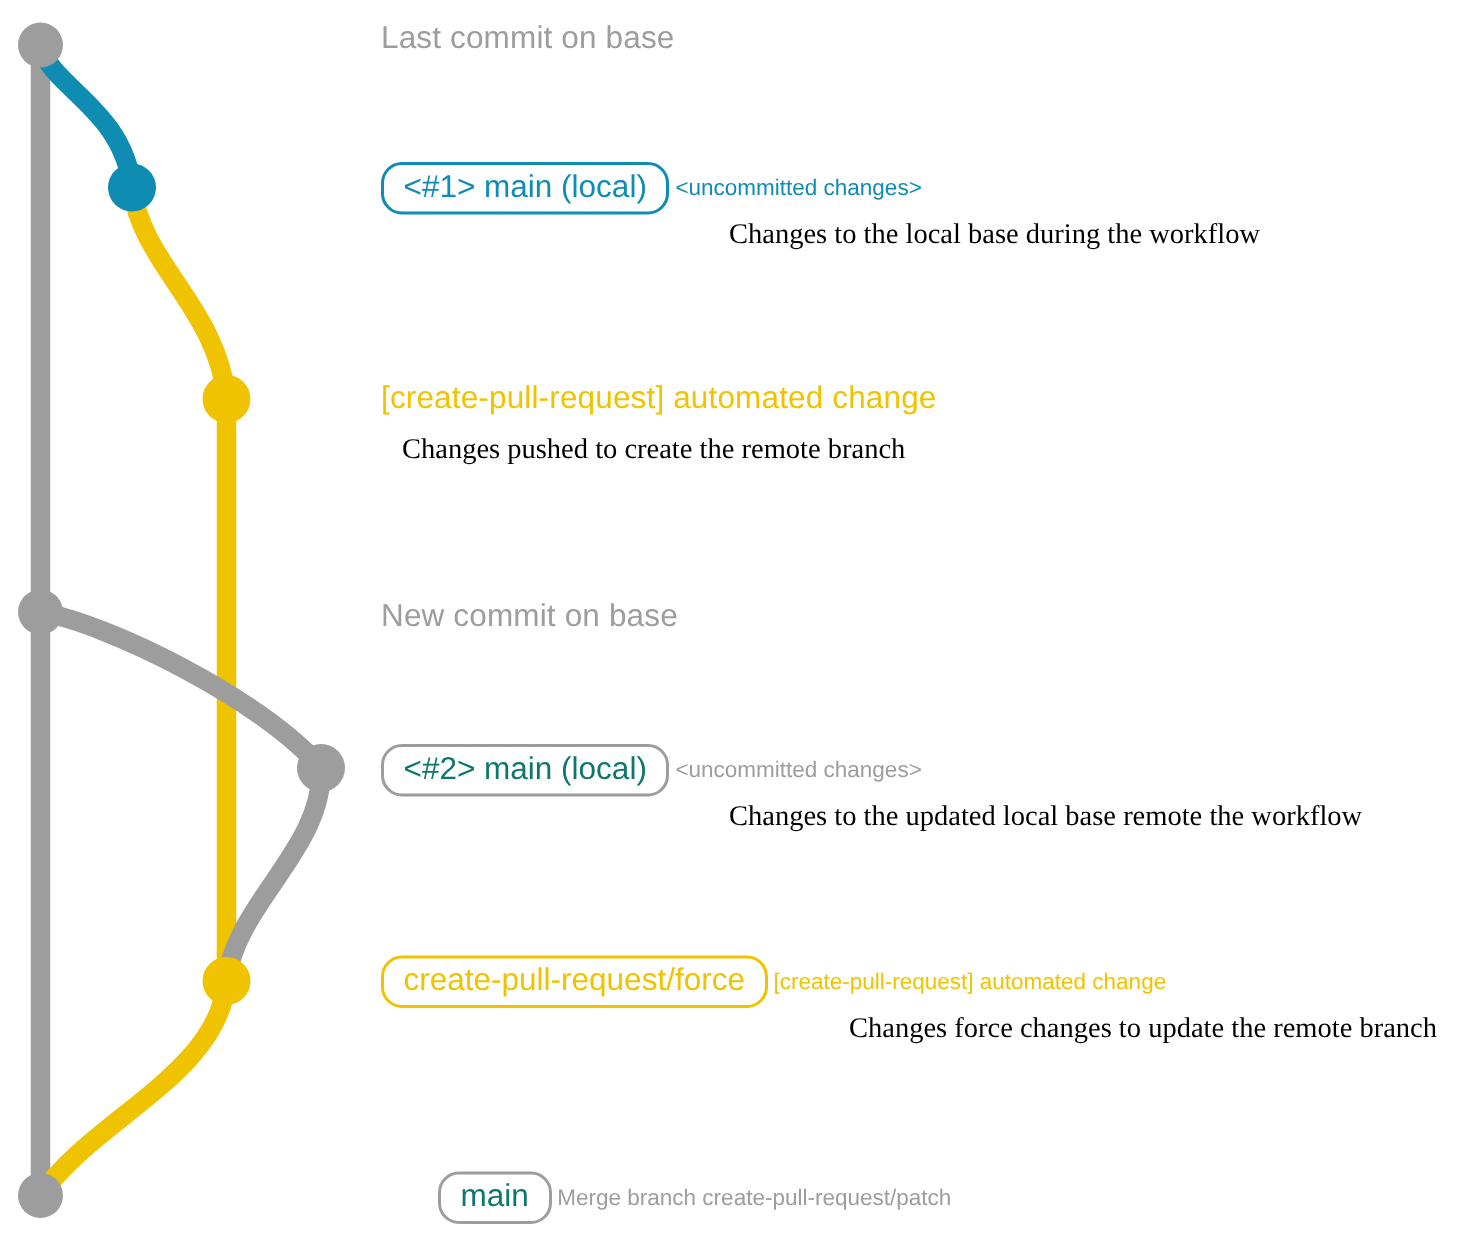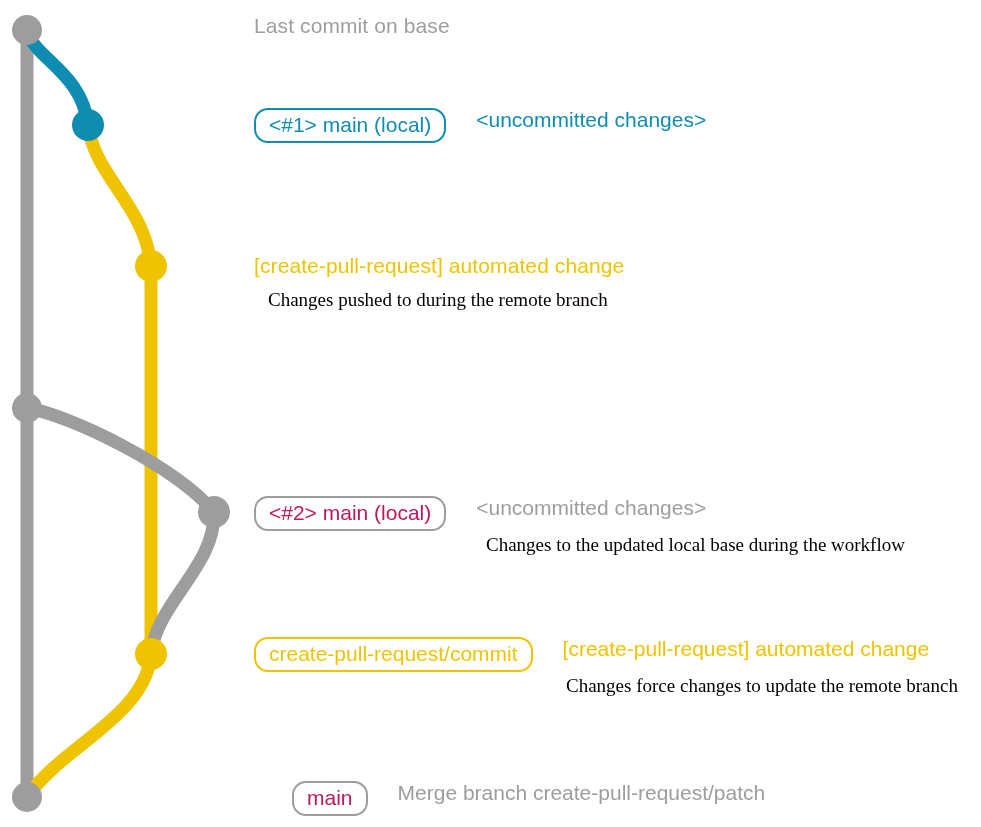--- a/index.html
+++ b/index.html
@@ -29,25 +29,25 @@
   .badge{
     display:inline-block;
     border-radius:14px;
     border:2px solid currentColor;
     padding:4px 13px 5px 13px;
     font-size:21px;
     line-height:1.05;
     vertical-align:middle;
   }
   .badge.blue{color:#0e8cb2;border-color:#0e8cb2;}
-  .badge.gray{color:#be185d;border-color:#9d9d9d;}
+  .badge.gray{color:#0f766e;border-color:#9d9d9d;}
   .badge.yellow{color:#f0c300;border-color:#f0c300;}
 
-  .badge-row{position:absolute;display:flex;gap:30px;white-space:nowrap;}
-  .badge-row .subject{font-size:21px;}
+  .badge-row{position:absolute;display:flex;align-items:center;gap:4px;white-space:nowrap;}
+  .badge-row .subject{font-size:15px;}
   .subject.blue{color:#0e8cb2;}
   .subject.gray{color:#9d9d9d;}
   .subject.yellow{color:#f0c300;}
 
   .desc{
     position:absolute;
     font-family:"Liberation Serif", serif;
     font-size:19px;
     color:#000000;
     white-space:nowrap;
@@ -83,33 +83,35 @@
     <circle cx="151" cy="654" r="16" fill="#f0c300"></circle>
     <circle cx="27" cy="797" r="15" fill="#9d9d9d"></circle>
   </svg>
 
   <div class="annot row-title gray" style="left:254px;top:14px;">Last commit on base</div>
 
   <div class="badge-row" style="left:254px;top:108px;">
     <span class="badge blue">&lt;#1&gt; main (local)</span>
     <span class="subject blue">&lt;uncommitted changes&gt;</span>
   </div>
+  <div class="desc" style="left:486px;top:146px;">Changes to the local base during the workflow</div>
 
   <div class="annot row-title yellow" style="left:254px;top:254px;">[create-pull-request] automated change</div>
-  <div class="desc" style="left:268px;top:289px;">Changes pushed to during the remote branch</div>
+  <div class="desc" style="left:268px;top:289px;">Changes pushed to create the remote branch</div>
 
+  <div class="annot row-title gray" style="left:254px;top:399px;">New commit on base</div>
 
   <div class="badge-row" style="left:254px;top:496px;">
     <span class="badge gray">&lt;#2&gt; main (local)</span>
     <span class="subject gray">&lt;uncommitted changes&gt;</span>
   </div>
-  <div class="desc" style="left:486px;top:534px;">Changes to the updated local base during the workflow</div>
+  <div class="desc" style="left:486px;top:534px;">Changes to the updated local base remote the workflow</div>
 
   <div class="badge-row" style="left:254px;top:637px;">
-    <span class="badge yellow">create-pull-request/commit</span>
+    <span class="badge yellow">create-pull-request/force</span>
     <span class="subject yellow">[create-pull-request] automated change</span>
   </div>
   <div class="desc" style="left:566px;top:675px;">Changes force changes to update the remote branch</div>
 
   <div class="badge-row" style="left:258px;top:781px;margin-left:34px;">
     <span class="badge gray">main</span>
     <span class="subject gray">Merge branch create-pull-request/patch</span>
   </div>
 
 </div>

